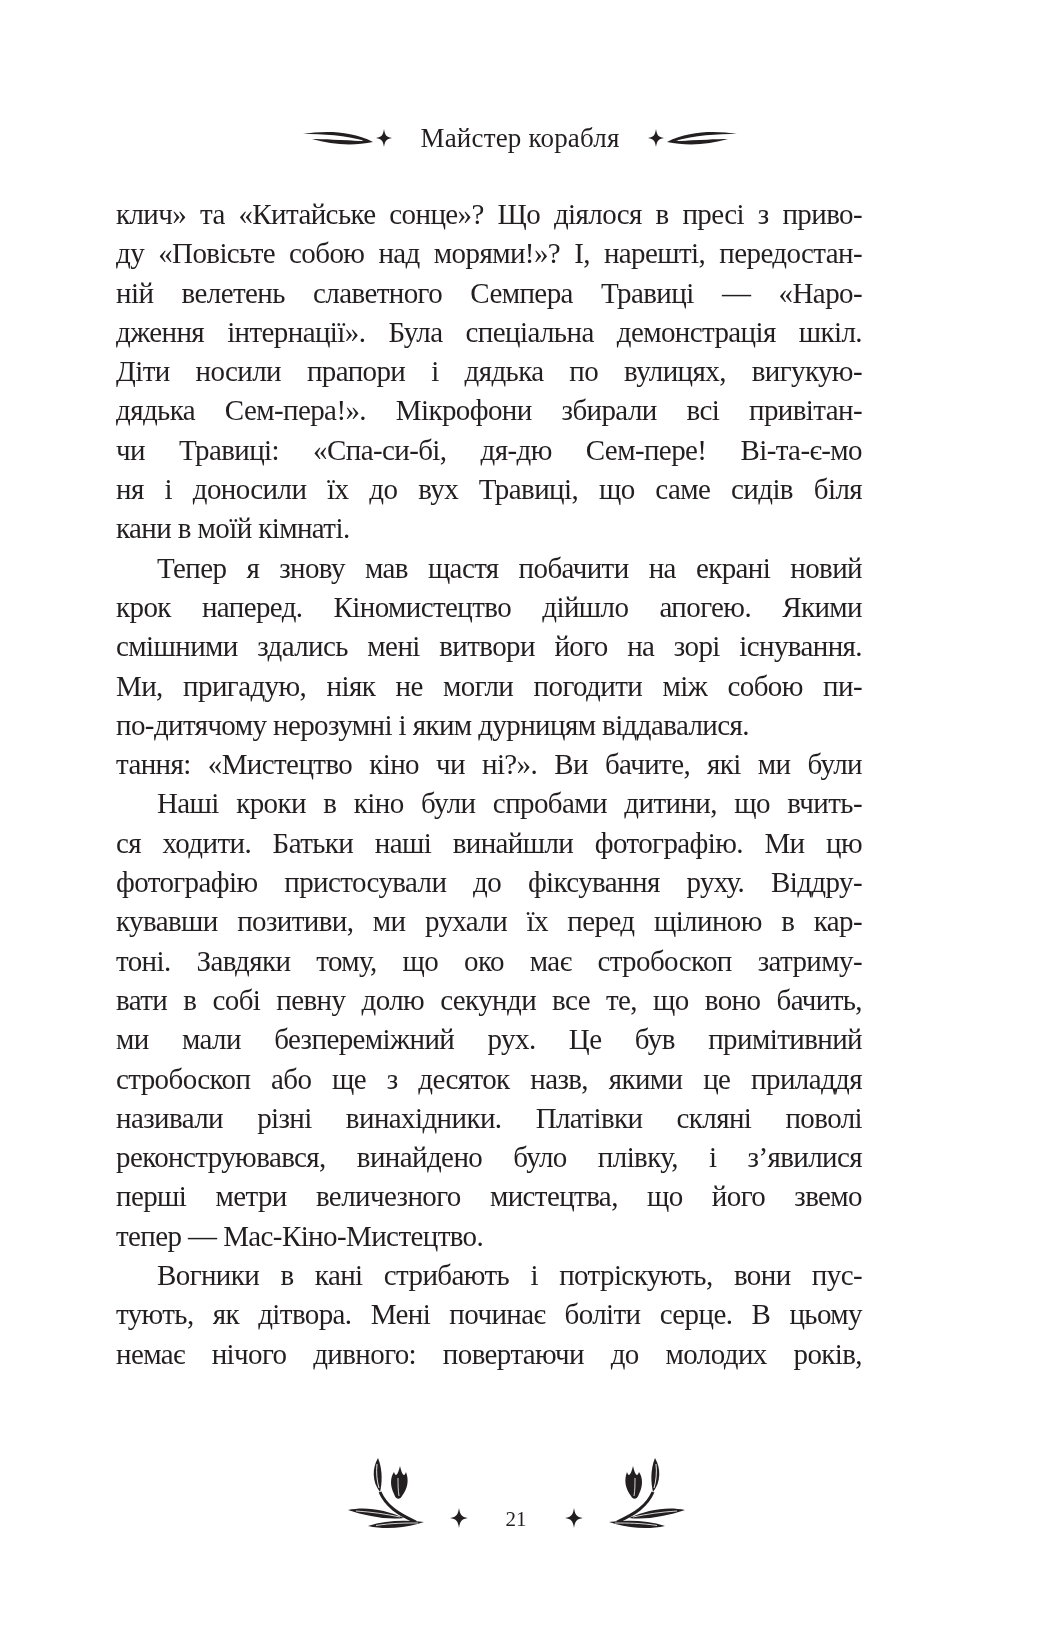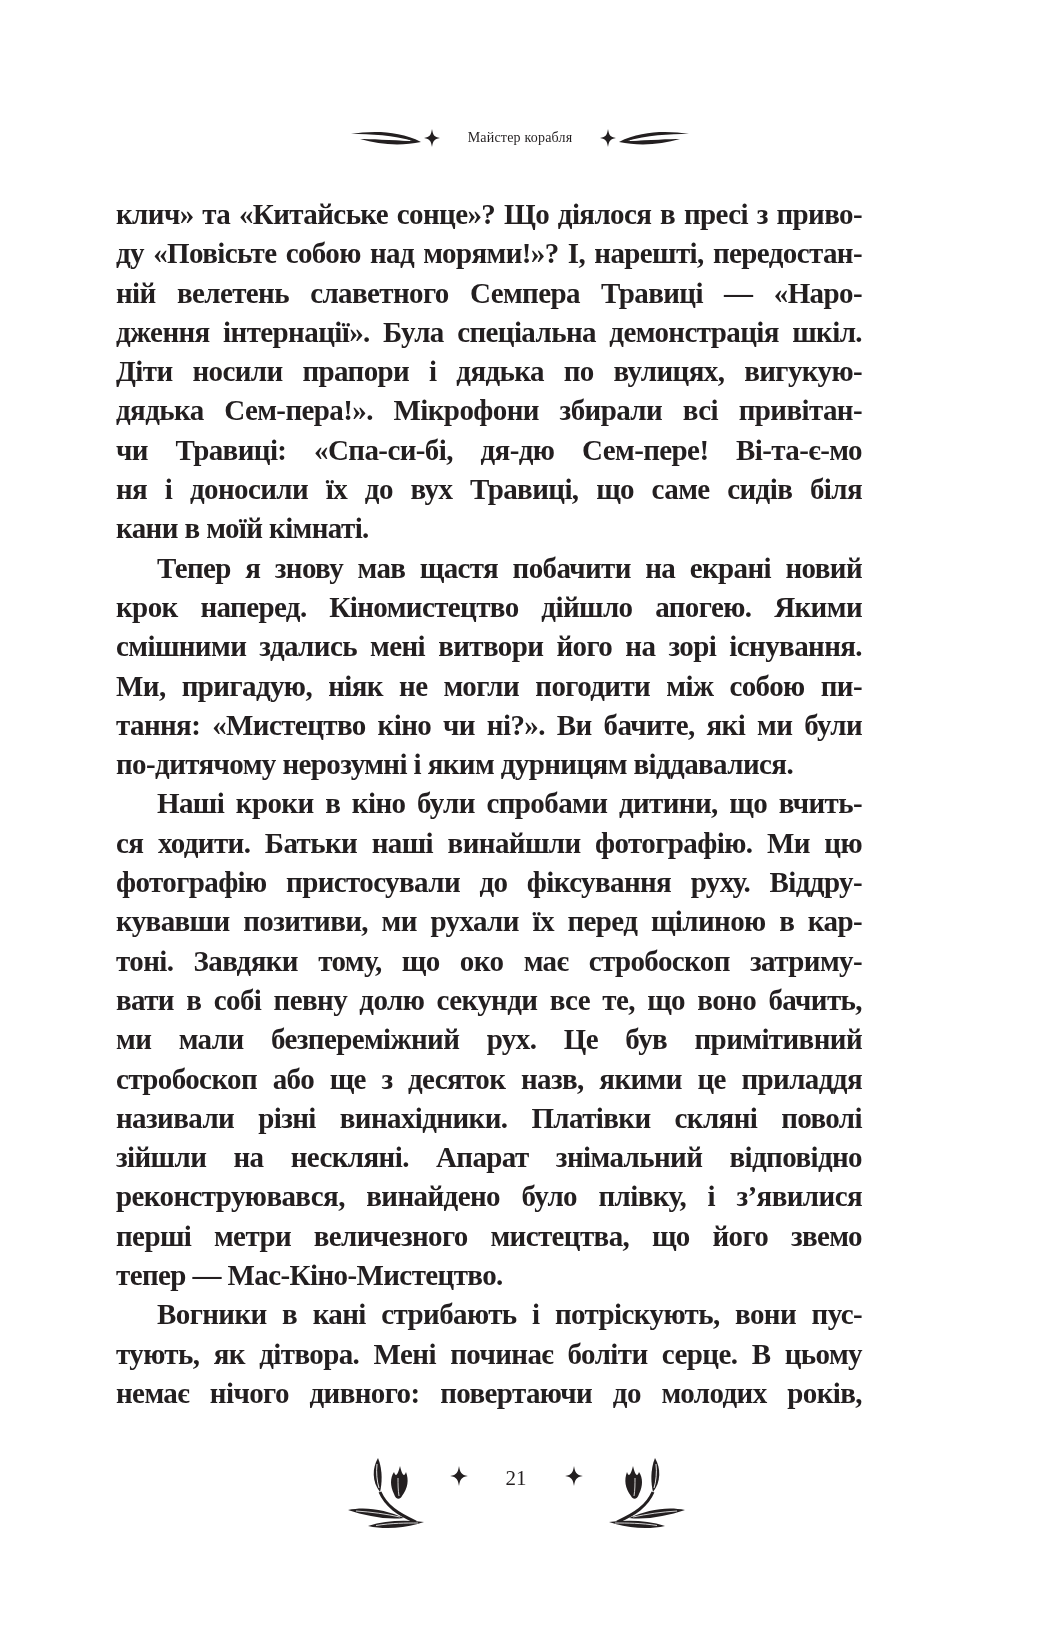--- a/index.html
+++ b/index.html
@@ -26,21 +26,21 @@
       position: absolute;
       top: 118px;
       left: 0;
       width: 1040px;
       height: 40px;
       display: flex;
       align-items: center;
       justify-content: center;
     }
     .running-header .title {
-      font-size: 14px;
+      font-size: 27px;
       letter-spacing: 0.2px;
       margin: 0 26px;
       color: #231f20;
       white-space: nowrap;
     }
     .orn-leaf { display: block; }
     .orn-star { display: block; margin: 0 2px; }
 
     
     .text-block {
@@ -52,38 +52,37 @@
     .line {
       display: block;
       height: 39.3px;
       line-height: 39.3px;
       font-size: 29px;
       white-space: nowrap;
       text-align: justify;
       text-align-last: justify;
       letter-spacing: -0.6px;
       word-spacing: 0px;
-      font-weight: bold;
     }
     .line.last {
       text-align-last: left;
     }
     .line.indent {
       padding-left: 41px;
     }
 
     
     .folio {
       position: absolute;
       top: 1452px;
       left: 0;
       width: 1032px;
       height: 80px;
       display: flex;
-      align-items: flex-start;
+      align-items: flex-end;
       justify-content: center;
     }
     .folio .num {
       font-size: 21px;
       margin: 0 38px;
       color: #231f20;
       padding-top: 14px;
     }
     .folio .star-wrap { padding-top: 14px; }
   </style>
@@ -117,32 +116,31 @@
       <span class="line">дження інтернації». Була спеціальна демонстрація шкіл.</span>
       <span class="line">Діти носили прапори і дядька по вулицях, вигукую-</span>
       <span class="line">дядька Сем-пера!». Мікрофони збирали всі привітан-</span>
       <span class="line">чи Травиці: «Спа-си-бі, дя-дю Сем-пере! Ві-та-є-мо</span>
       <span class="line">ня і доносили їх до вух Травиці, що саме сидів біля</span>
       <span class="line last">кани в моїй кімнаті.</span>
       <span class="line indent">Тепер я знову мав щастя побачити на екрані новий</span>
       <span class="line">крок наперед. Кіномистецтво дійшло апогею. Якими</span>
       <span class="line">смішними здались мені витвори його на зорі існування.</span>
       <span class="line">Ми, пригадую, ніяк не могли погодити між собою пи-</span>
+      <span class="line last">по-дитячому нерозумні і яким дурницям віддавалися.</span>
       <span class="line">тання: «Мистецтво кіно чи ні?». Ви бачите, які ми були</span>
-      <span class="line last">по-дитячому нерозумні і яким дурницям віддавалися.</span>
       <span class="line indent">Наші кроки в кіно були спробами дитини, що вчить-</span>
       <span class="line">ся ходити. Батьки наші винайшли фотографію. Ми цю</span>
       <span class="line">фотографію пристосували до фіксування руху. Віддру-</span>
       <span class="line">кувавши позитиви, ми рухали їх перед щілиною в кар-</span>
       <span class="line">тоні. Завдяки тому, що око має стробоскоп затриму-</span>
       <span class="line">вати в собі певну долю секунди все те, що воно бачить,</span>
       <span class="line">ми мали безпереміжний рух. Це був примітивний</span>
       <span class="line">стробоскоп або ще з десяток назв, якими це приладдя</span>
       <span class="line">називали різні винахідники. Платівки скляні поволі</span>
-      <span class="line">зійшли на нескляні. Апарат знімальний відповідно</span>
       <span class="line">реконструювався, винайдено було плівку, і з’явилися</span>
       <span class="line">перші метри величезного мистецтва, що його звемо</span>
       <span class="line last">тепер — Мас-Кіно-Мистецтво.</span>
       <span class="line indent">Вогники в кані стрибають і потріскують, вони пус-</span>
       <span class="line">тують, як дітвора. Мені починає боліти серце. В цьому</span>
       <span class="line">немає нічого дивного: повертаючи до молодих років,</span>
     </div>
 
   <div class="folio">
     <svg width="90" height="80" viewBox="0 0 90 80">

